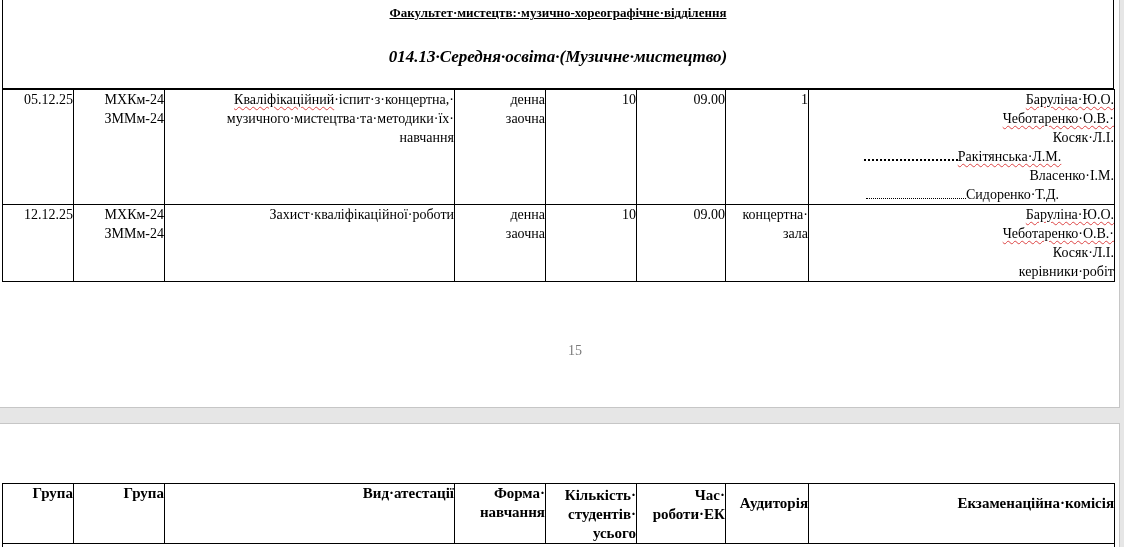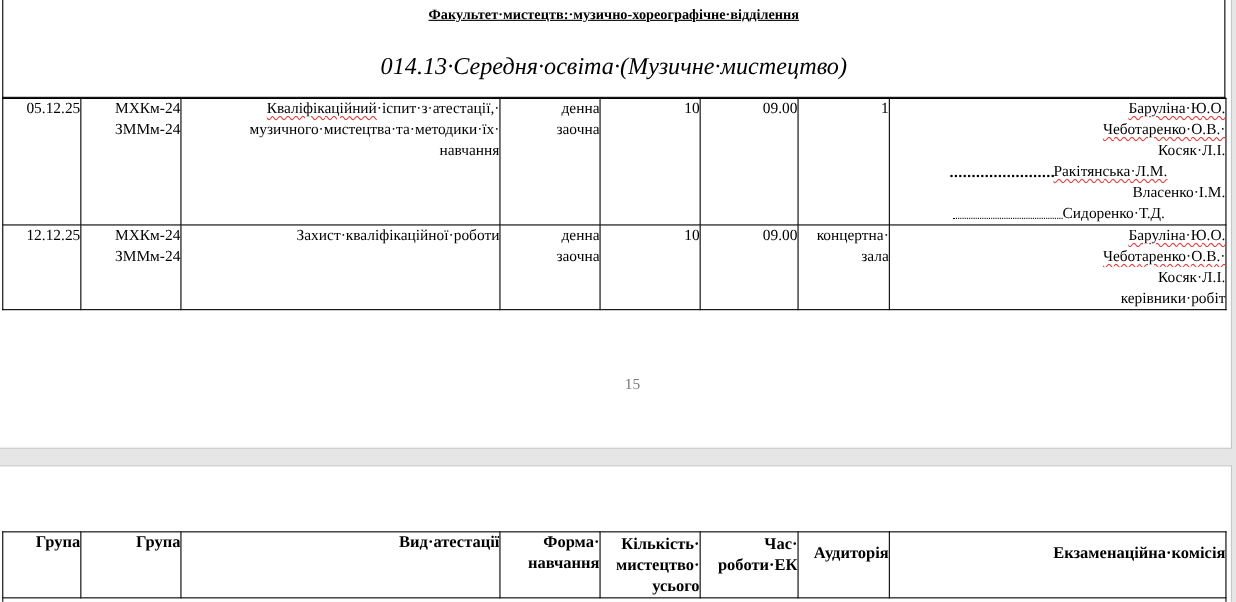--- a/index.html
+++ b/index.html
@@ -24,21 +24,21 @@
       position: absolute; left: 2px; top: -1px; width: 1112px; height: 90px;
       border-left: 1px solid #000; border-right: 1px solid #000; border-bottom: 1px solid #000;
       box-sizing: border-box;
     }
     .faculty-title {
       position: absolute; left: 0; right: 0; top: 6px; text-align: center;
       font-weight: bold; font-size: 13px; text-decoration: underline;
     }
     .specialty-title {
       position: absolute; left: 0; right: 0; top: 48px; text-align: center;
-      font-weight: normal; font-style: italic; font-size: 22px;
+      font-weight: bold; font-style: italic; font-size: 17px;
     }
 
     table.grid {
       position: absolute; left: 2px; border-collapse: collapse; table-layout: fixed;
       font-size: 14px;
     }
     table.grid td, table.grid th {
       border: 1px solid #000; padding: 0; vertical-align: top; text-align: right;
       line-height: 19px;
     }
@@ -85,21 +85,21 @@
     <tbody>
         <tr style="height:112px">
       <td>
             <span class="line">05.12.25</span>
           </td>
       <td>
         <span class="line">МХКм-24</span>
         <span class="line">ЗММм-24</span>
       </td>
       <td>
-        <span class="line"><span class="spell">Кваліфікаційний</span><span>·іспит·з·атестації,·</span></span>
+        <span class="line"><span class="spell">Кваліфікаційний</span><span>·іспит·з·концертна,·</span></span>
         <span class="line">музичного·мистецтва·та·методики·їх·</span>
         <span class="line">навчання</span>
       </td>
       <td>
         <span class="line">денна</span>
         <span class="line">заочна</span>
       </td>
       <td>
             <span class="line">10</span>
           </td>
@@ -178,21 +178,21 @@
         <tr style="height:58px">
       <th>Група</th>
       <th>Група</th>
       <th>Вид·атестації</th>
       <th>
         <span class="line">Форма·</span>
         <span class="line">навчання</span>
       </th>
       <th class="top">
         <span class="line">Кількість·</span>
-        <span class="line">мистецтво·</span>
+        <span class="line">студентів·</span>
         <span class="line">усього</span>
       </th>
       <th class="top">
         <span class="line">Час·</span>
         <span class="line">роботи·ЕК</span>
       </th>
       <th class="top" style="padding-top:10px">Аудиторія</th>
       <th class="top" style="padding-top:10px">Екзаменаційна·комісія</th>
     </tr>
     <tr style="height:8px">

